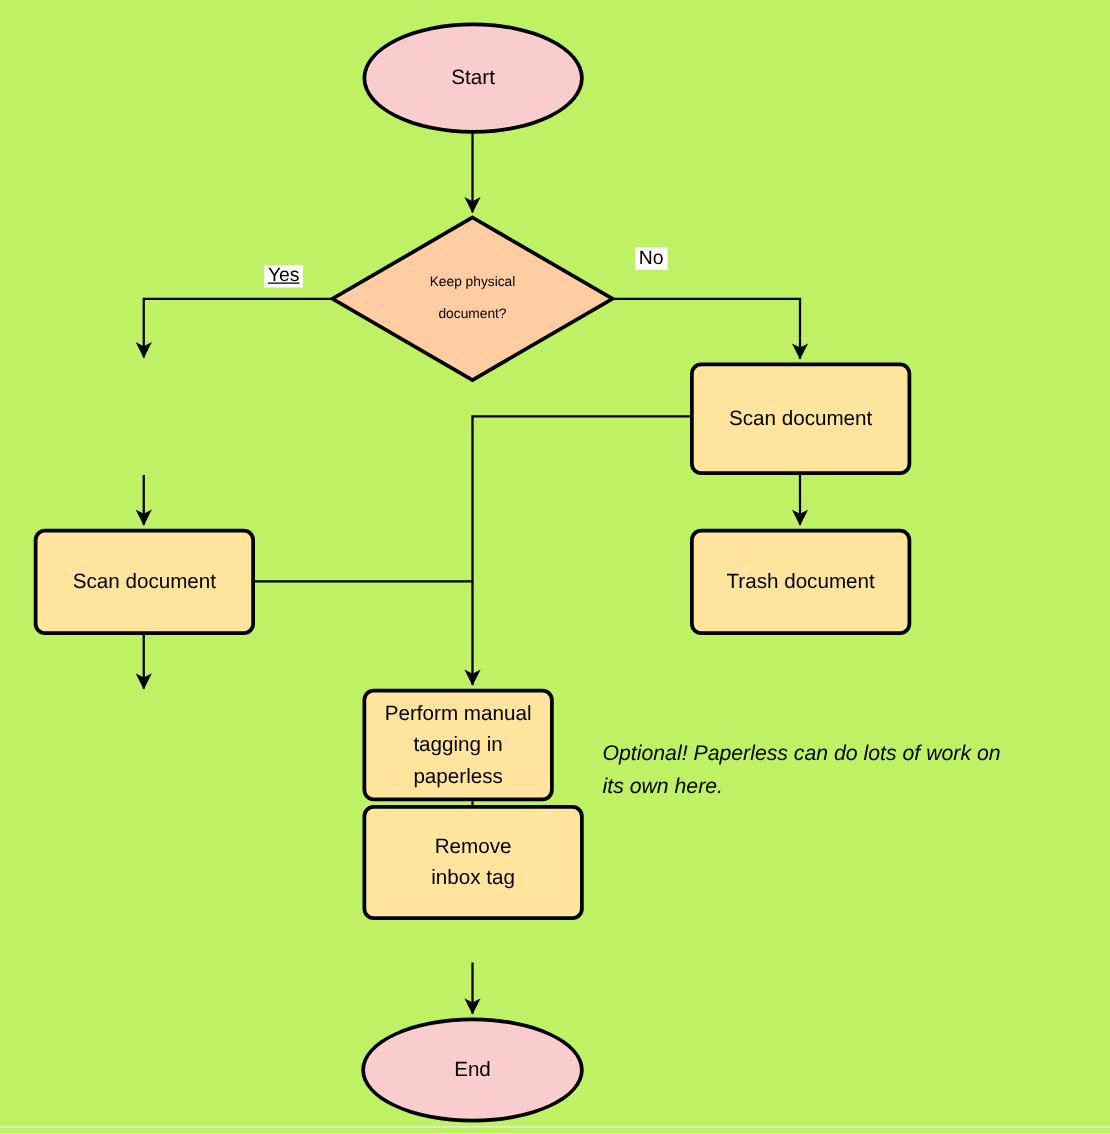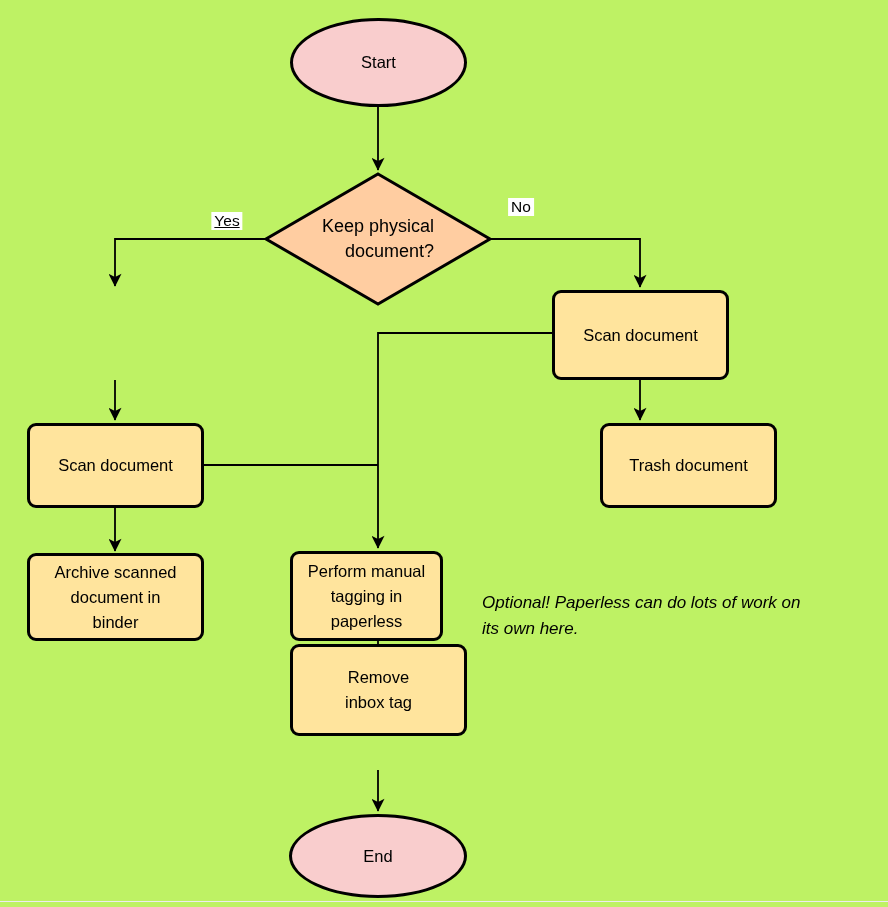--- a/index.html
+++ b/index.html
@@ -36,22 +36,22 @@
   .ellipse {
     background: #f9cdcd;
     border: 3.5px solid #000000;
     border-radius: 50%;
   }
   .diamond-label {
     position: absolute;
     display: flex;
     align-items: center;
     justify-content: center;
-    text-align: right;
-    font-size: 18px;
+    text-align: center;
+    font-size: 11px;
     line-height: 25px;
     white-space: pre-line;
     background: transparent;
   }
   .edge-label {
     position: absolute;
     transform: translateX(-50%);
     font-size: 15.5px;
     line-height: 18px;
     background: #ffffff;
@@ -114,31 +114,26 @@
 
   <div class="edge-label" style="left:227px; top:212px;text-decoration:underline;">Yes</div>
 
   <div class="edge-label" style="left:521px; top:198px;">No</div>
 
 
   <div class="node rect" style="left:27px; top:423px; width:177px; height:85px;">
     <span>Scan document</span>
   </div>
 
-  <div class="node rect" style="left:27px; top:553px; width:177px; height:88px;">
-    <span>Archive scanned
-document in
-binder</span>
-  </div>
 
   <div class="node rect" style="left:552px; top:290px; width:177px; height:90px;">
     <span>Scan document</span>
   </div>
 
-  <div class="node rect" style="left:552px; top:423px; width:177px; height:85px;margin-left:48px;">
+  <div class="node rect" style="left:552px; top:423px; width:177px; height:85px;">
     <span>Trash document</span>
   </div>
 
   <div class="node rect" style="left:290px; top:551px; width:153px; height:90px;">
     <span>Perform manual
 tagging in
 paperless</span>
   </div>
 
   <div class="note">Optional! Paperless can do lots of work on

